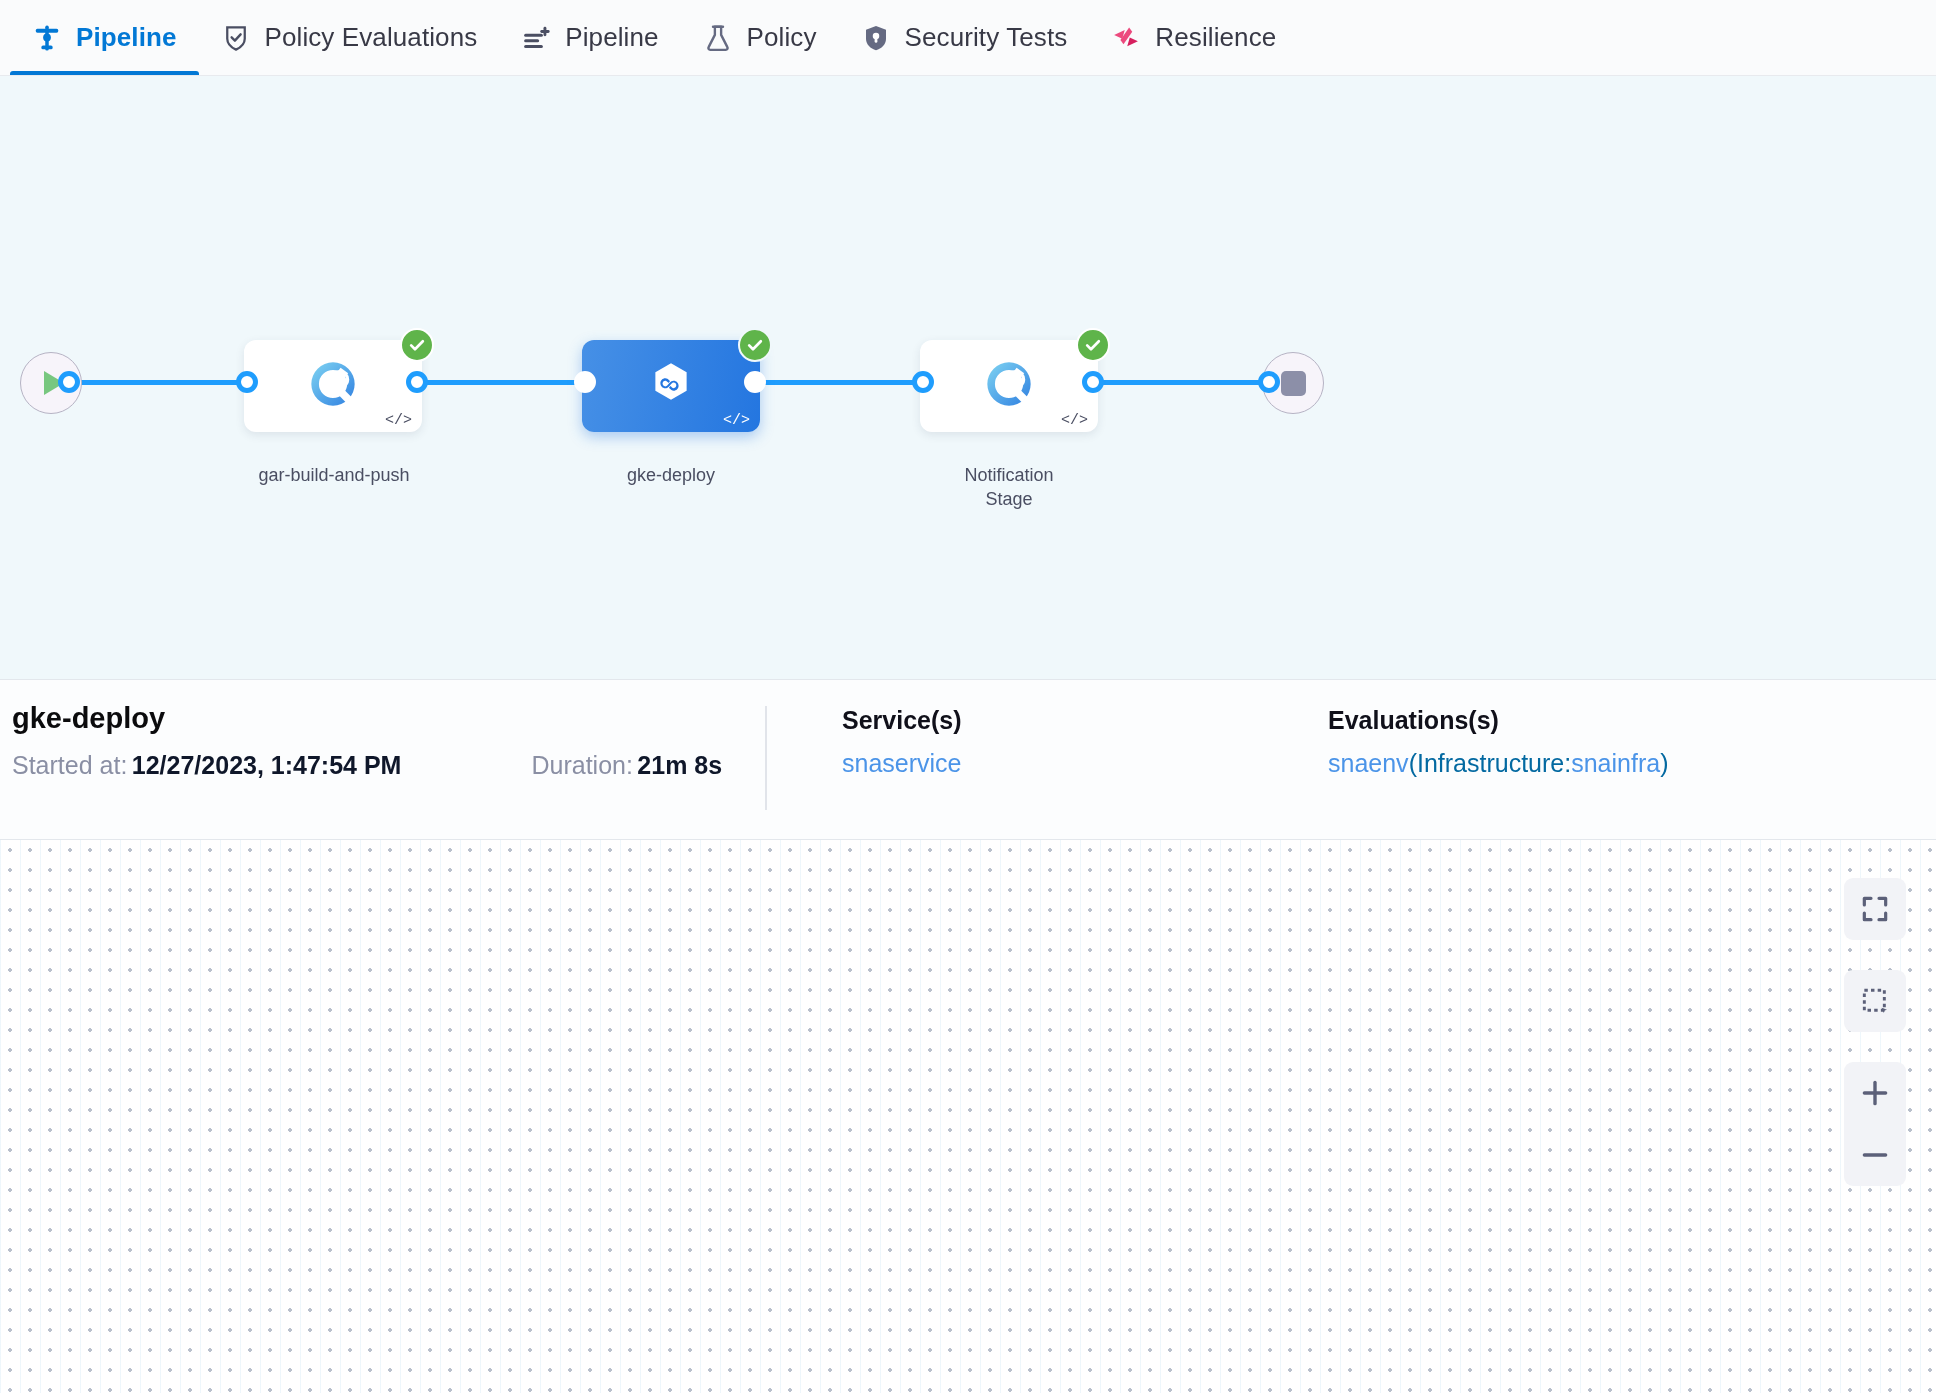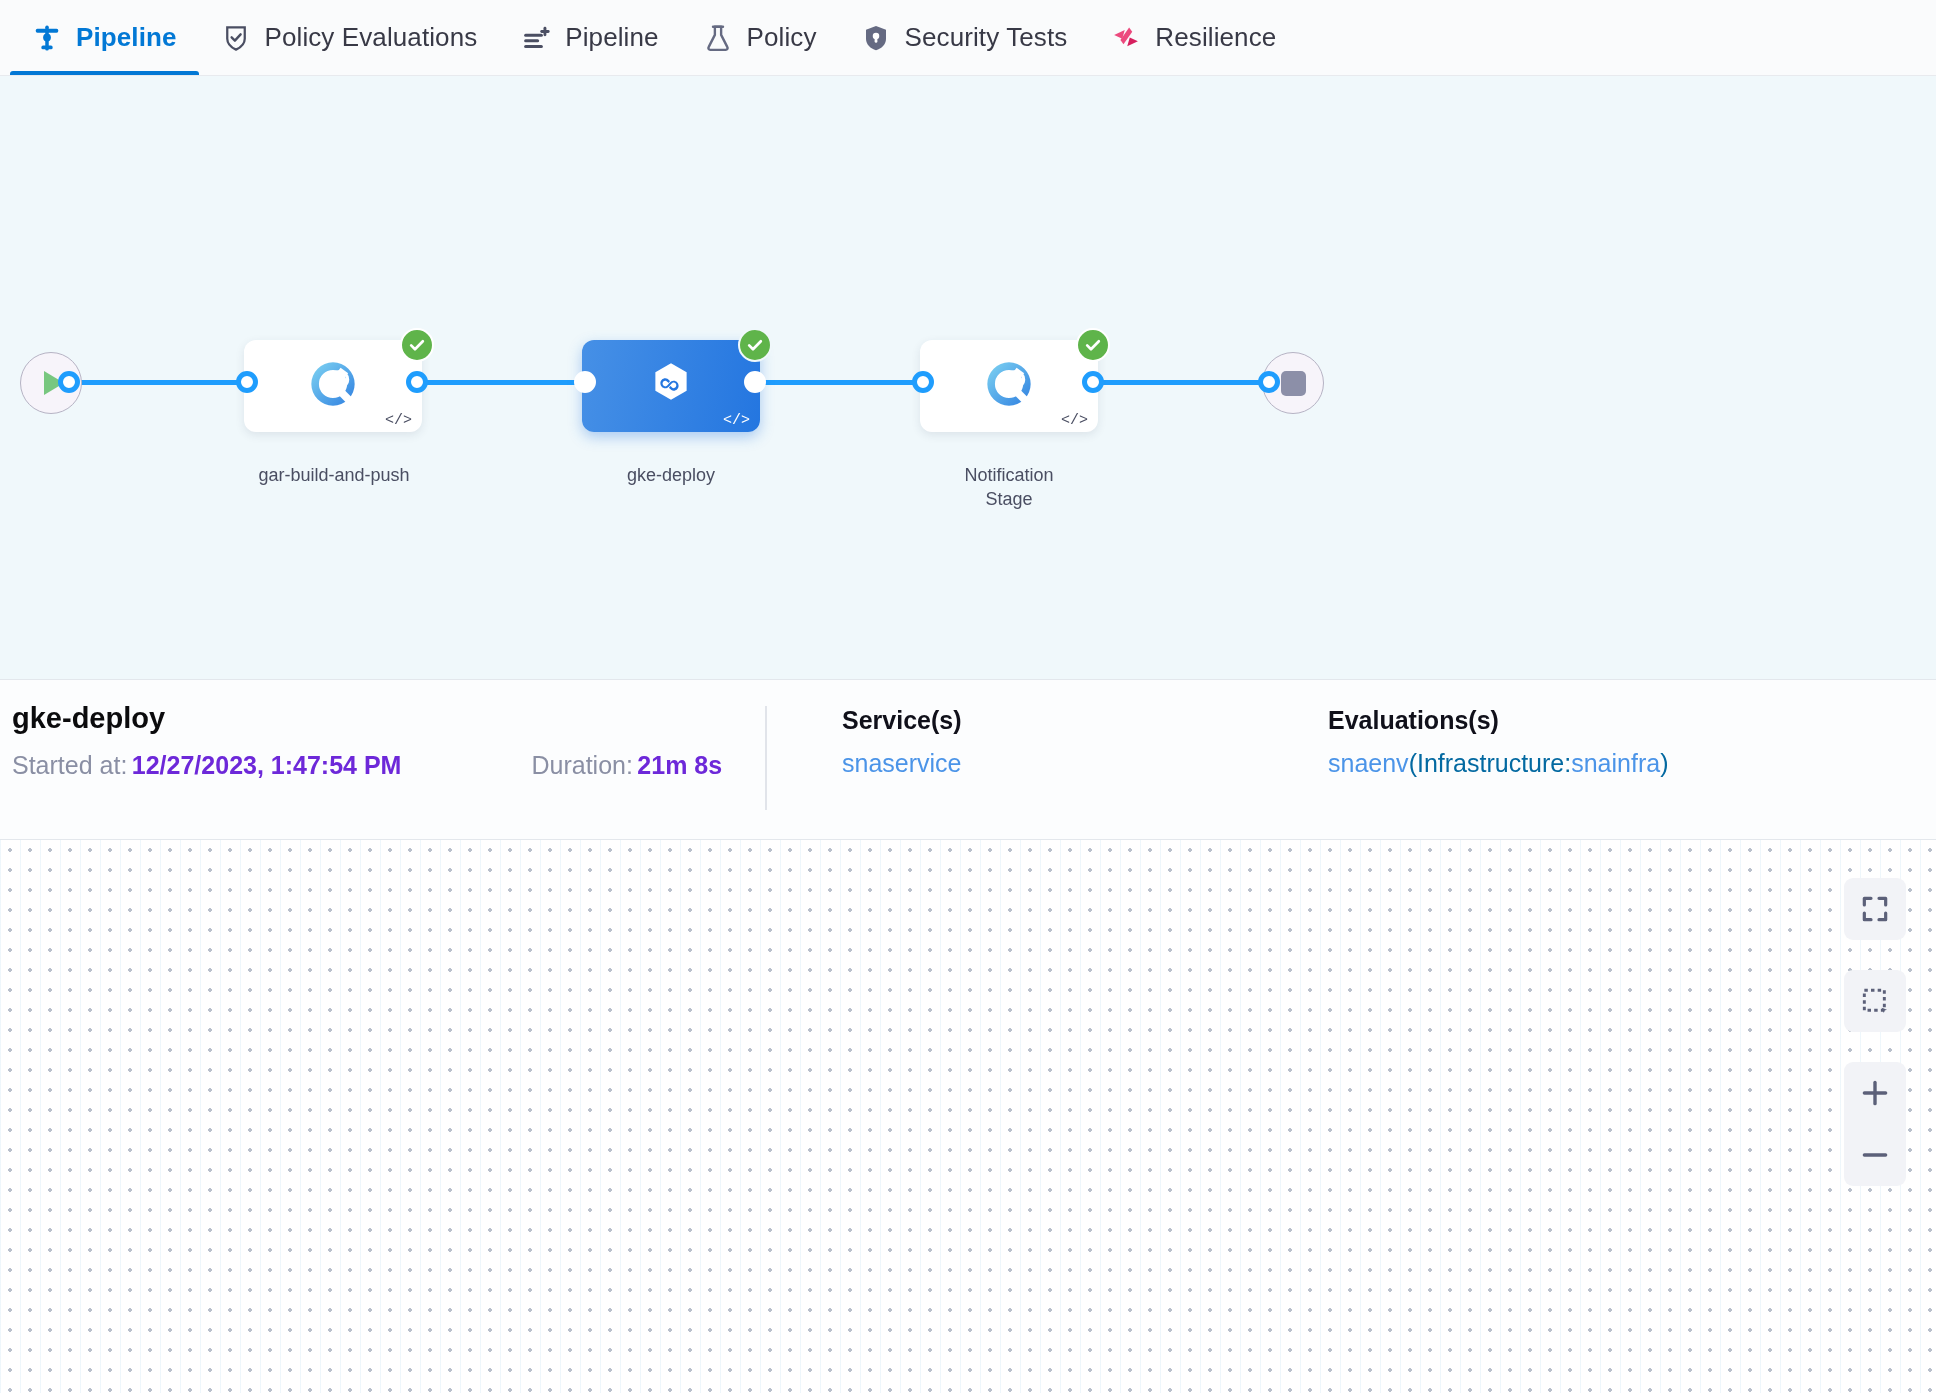--- a/index.html
+++ b/index.html
@@ -117,21 +117,21 @@
   .detail {
     position: relative;
     height: 160px;
     background: #fcfdfe;
     border-bottom: 1px solid #e3e7ec;
     padding: 22px 0 0 12px;
   }
   .detail-title { font-size: 29px; font-weight: bold; color: #0b0b0d; }
   .detail-meta { margin-top: 16px; display: flex; align-items: baseline; }
   .meta-lbl { font-size: 25px; color: #8a8fa4; }
-  .meta-val { font-size: 25px; color: #6d28d9; font-weight: bold; }
+  .meta-val { font-size: 25px; color: #0f172a; font-weight: bold; }
   .meta-started { margin-right: 130px; }
   .vdiv {
     position: absolute; left: 765px; top: 26px;
     width: 2px; height: 104px; background: #e1e4ea;
   }
   .col { position: absolute; top: 26px; margin-left: 36px; }
   .col-head { font-size: 25px; color: #10101a; font-weight: bold; }
   .col-val { margin-top: 14px; font-size: 25px; }
   .lnk { color: #4b94e8; cursor: pointer; }
   .muted { color: #0369a1; }

